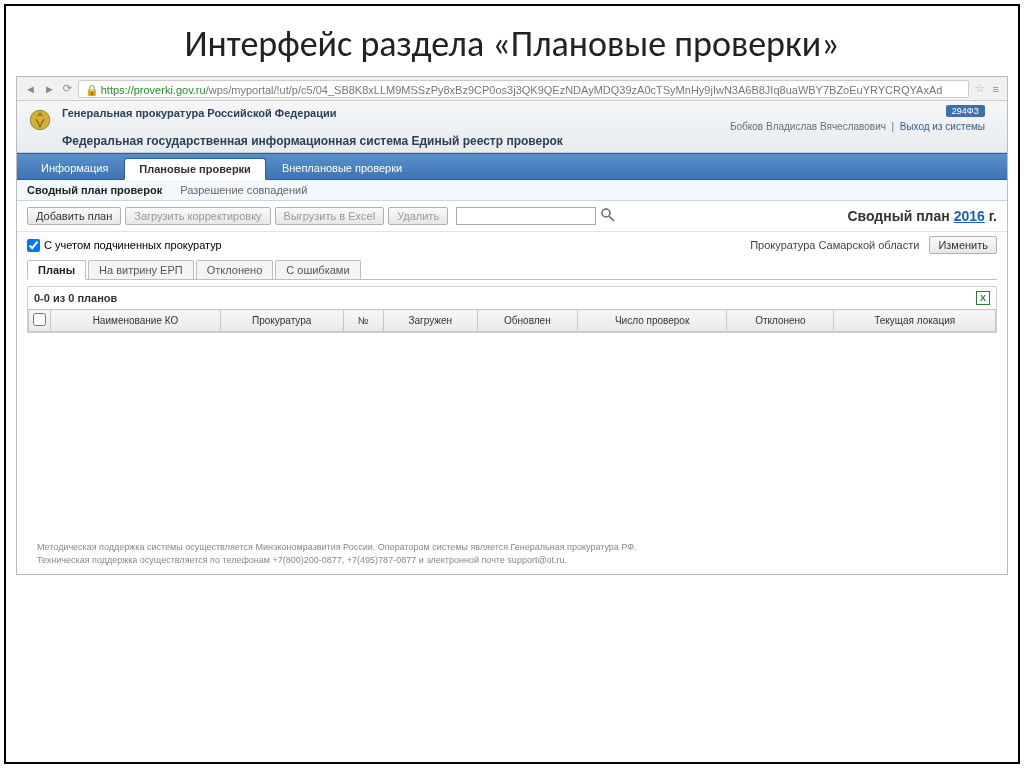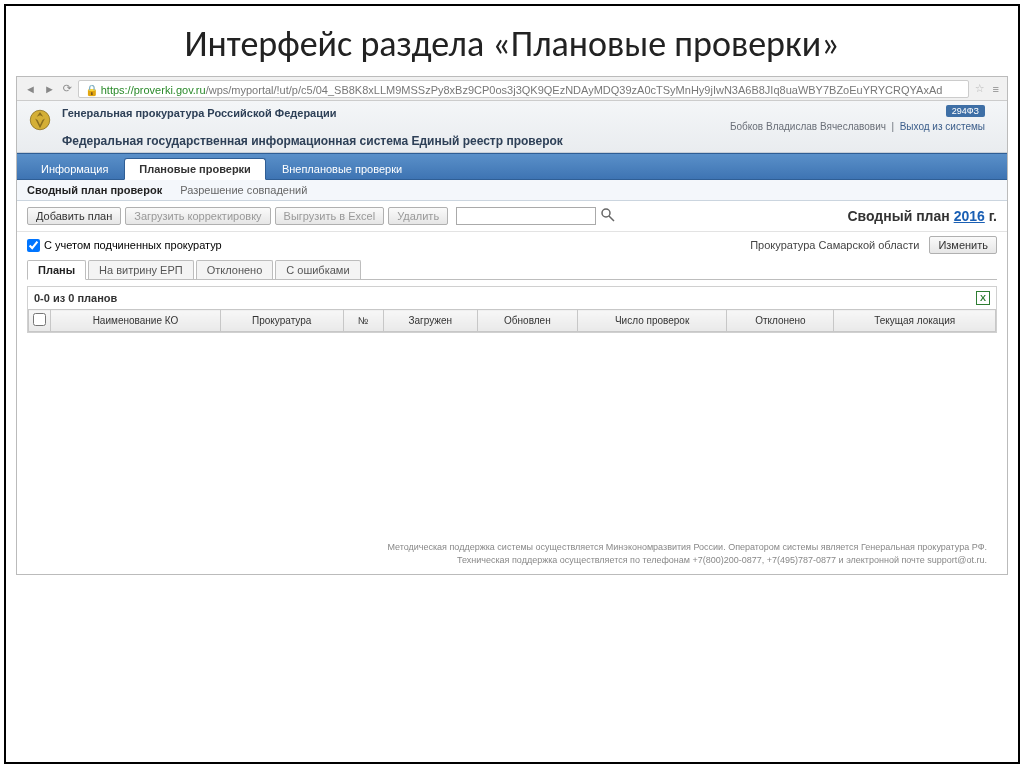--- a/index.html
+++ b/index.html
@@ -16,21 +16,21 @@
   .star { color: #bbb; padding: 0 2px; }
   .app-header { background: linear-gradient(#f4f6f8,#e9ecef); padding: 6px 10px 4px; font-size: 11px; position: relative; border-bottom: 1px solid #c7ced6; }
   .emblem { width: 26px; height: 26px; display: inline-block; vertical-align: top; margin-right: 6px; }
   .emblem svg { width: 26px; height: 26px; }
   .hdr-text { display: inline-block; }
   .hdr-line1 { font-weight: bold; color: #2e4057; font-size: 11px; }
   .hdr-line2 { font-weight: bold; color: #2e4057; font-size: 12px; margin-top: 15px; }
   .hdr-right { position: absolute; right: 22px; top: 4px; font-size: 10px; color: #6a6f78; text-align: right; }
   .hdr-badge { display: inline-block; background: #3e6fa6; color: #fff; font-size: 9px; padding: 1px 6px; border-radius: 2px; margin-bottom: 4px; }
   .hdr-right a { color: #3b5d8a; text-decoration: none; }
-  .tab-strip { background: linear-gradient(#5a90c9,#3e74b3); padding: 4px 10px 0; border: 1px solid #2f5e95; border-left: none; border-right: none; display: flex; gap: 2px; font-size: 11px; align-items: center; }
+  .tab-strip { background: linear-gradient(#5a90c9,#3e74b3); padding: 4px 10px 0; border: 1px solid #2f5e95; border-left: none; border-right: none; display: flex; gap: 2px; font-size: 11px; }
   .main-tab { padding: 4px 14px; color: #fff; cursor: pointer; border-top-left-radius: 3px; border-top-right-radius: 3px; }
   .main-tab.active { background: #fff; color: #333; border: 1px solid #2f5e95; border-bottom: 1px solid #fff; margin-bottom: -1px; font-weight: bold; }
   .sub-strip { background: #f4f7fb; border-bottom: 1px solid #cbd5df; padding: 4px 10px; font-size: 11px; display: flex; gap: 18px; }
   .sub-item { color: #666; cursor: pointer; }
   .sub-item.active { color: #222; font-weight: bold; }
   .toolbar { padding: 6px 10px; font-size: 11px; display: flex; align-items: center; gap: 4px; border-bottom: 1px solid #e3e3e3; flex-wrap: wrap; }
   .btn { background: linear-gradient(#fafafa,#e6e6e6); border: 1px solid #b0b0b0; padding: 2px 8px; font-size: 11px; cursor: pointer; border-radius: 2px; color: #333; }
   .btn.disabled { color: #999; }
   .search-box { border: 1px solid #aaa; height: 18px; width: 140px; margin-left: 4px; }
   .mag { width: 16px; height: 16px; }
@@ -41,21 +41,21 @@
   .org-name { color: #444; margin-right: 6px; }
   .inner-tabs { display: flex; margin: 0 10px; font-size: 11px; border-bottom: 1px solid #bdbdbd; }
   .inner-tab { padding: 3px 10px; border: 1px solid #bdbdbd; border-bottom: none; margin-right: 2px; background: #f4f4f4; cursor: pointer; border-top-left-radius: 2px; border-top-right-radius: 2px; color: #555; }
   .inner-tab.active { background: #fff; border-bottom: 1px solid #fff; margin-bottom: -1px; font-weight: bold; color: #222; }
   .table-wrap { margin: 6px 10px 0; font-size: 11px; border: 1px solid #d0d0d0; }
   .count-row { padding: 4px 6px; font-weight: bold; color: #333; display: flex; align-items: center; }
   .excel-ico { width: 14px; height: 14px; margin-left: auto; border: 1px solid #2e7d32; background: #fff; color: #2e7d32; font-size: 9px; font-weight: bold; text-align: center; line-height: 12px; cursor: pointer; }
   table.grid { width: 100%; border-collapse: collapse; font-size: 10px; color: #333; }
   table.grid th { background: linear-gradient(#f7f7f7,#e9e9e9); border: 1px solid #c7c7c7; padding: 3px 4px; font-weight: normal; }
   .content-gap { height: 200px; }
-  .footer { text-align: right; font-size: 9px; color: #888; padding: 8px 20px; line-height: 1.4; }
+  .footer { text-align: left; font-size: 9px; color: #888; padding: 8px 20px; line-height: 1.4; }
 </style>
 </head>
 <body>
 
 <div class="slide-frame">
   <div class="slide-title">Интерфейс раздела «Плановые проверки»</div>
 
   <div class="browser">
 
     <div class="addr-bar">

